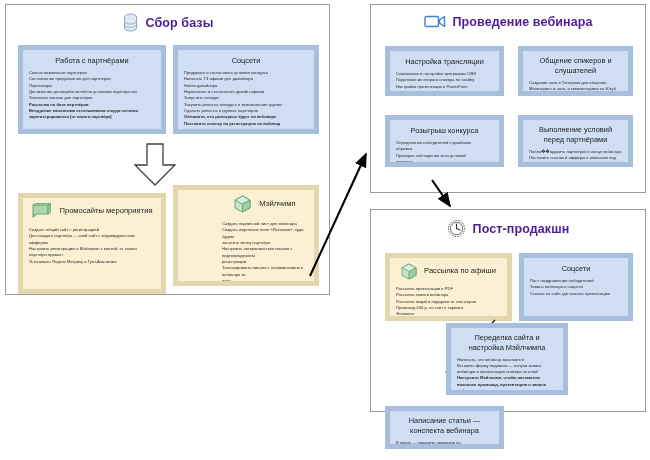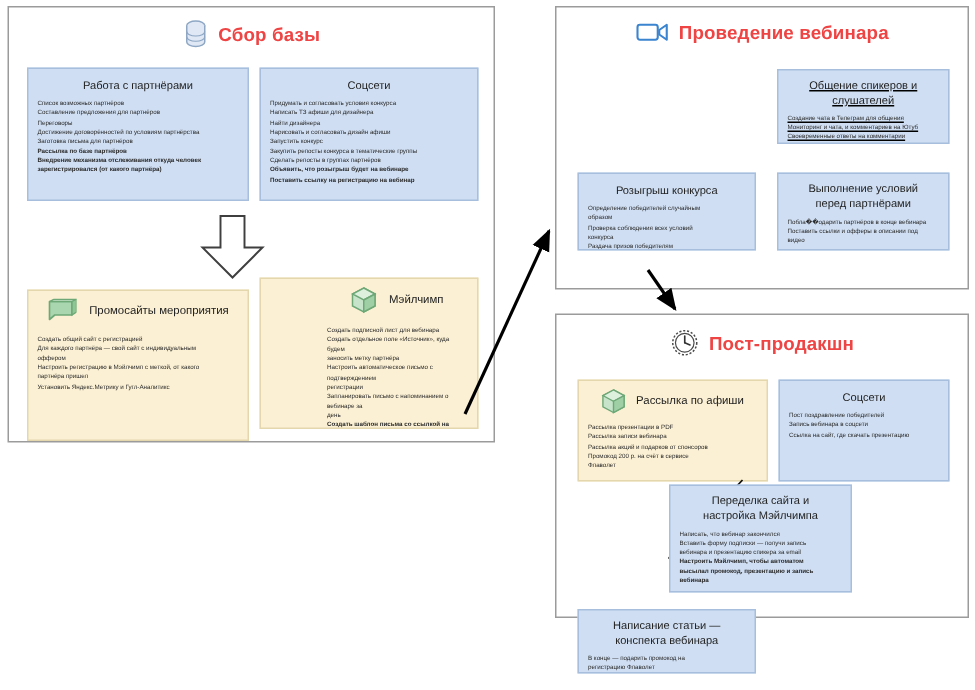--- a/index.html
+++ b/index.html
@@ -16,28 +16,28 @@
     position: absolute;
     border: 1px solid #9b9b9b;
     background: #ffffff;
   }
   .sec-head {
     display: flex; align-items: center; justify-content: center;
     gap: 7px;
     width: 100%;
   }
   .sec-title {
-    font-size: 12.5px; font-weight: bold; color: #ef4444;
+    font-size: 12.5px; font-weight: bold; color: #4c1d95;
     letter-spacing: .1px; white-space: nowrap;
   }
 
   
   .card {
     position: absolute;
-    border: 1px solid #14b8a6;
+    border: 5px solid #14b8a6;
     background: #cfdef2;
     padding: 5px 6px 4px 6px;
     overflow: hidden;
   }
   .card.blue  { background: #cfdef2; border-color: #a7bfdd; }
   .card.cream { background: #fbf0d3; border-color: #e4d7ae; }
 
   .card-head {
     display: flex; align-items: center; justify-content: center;
     gap: 5px; margin-bottom: 4px; min-height: 11px;
@@ -168,22 +168,32 @@
     <div class="sec-head" style="margin-top:9px;">
       <span class="icon">
         <svg width="22" height="15" viewBox="0 0 22 15">
           <rect x="1" y="2.5" width="13.5" height="10" rx="1.6" fill="#ffffff" stroke="#3b84cf" stroke-width="1.4"></rect>
           <path d="M15.5 6 L20.5 2.5 L20.5 12.5 L15.5 9 Z" fill="#ffffff" stroke="#3b84cf" stroke-width="1.4" stroke-linejoin="round"></path>
         </svg>
       </span>
       <span class="sec-title">Проведение вебинара</span>
     </div>
 
-
-    <div class="card blue" style="left:147px; top:41px; width:115px; height:50px;text-decoration:underline;">
+    <div class="card blue" style="left:14px; top:41px; width:119px; height:50px;">
+      <div class="card-head">
+        <span class="card-title">Настройка трансляции</span>
+      </div>
+      <ul class="bullets">
+        <li>Скачивание и настройка программы OBS</li>
+        <li>Подключение второго спикера по скайпу</li>
+        <li>Настройка презентации в PowerPoint</li>
+      </ul>
+    </div>
+
+    <div class="card blue" style="left:147px; top:41px; width:115px; height:50px;">
       <div class="card-head">
         <span class="card-title">Общение спикеров и
 слушателей</span>
       </div>
       <ul class="bullets">
         <li>Создание чата в Телеграм для общения</li>
         <li>Мониторинг и чата, и комментариев на Ютуб</li>
         <li>Своевременные ответы на комментарии</li>
       </ul>
     </div>

